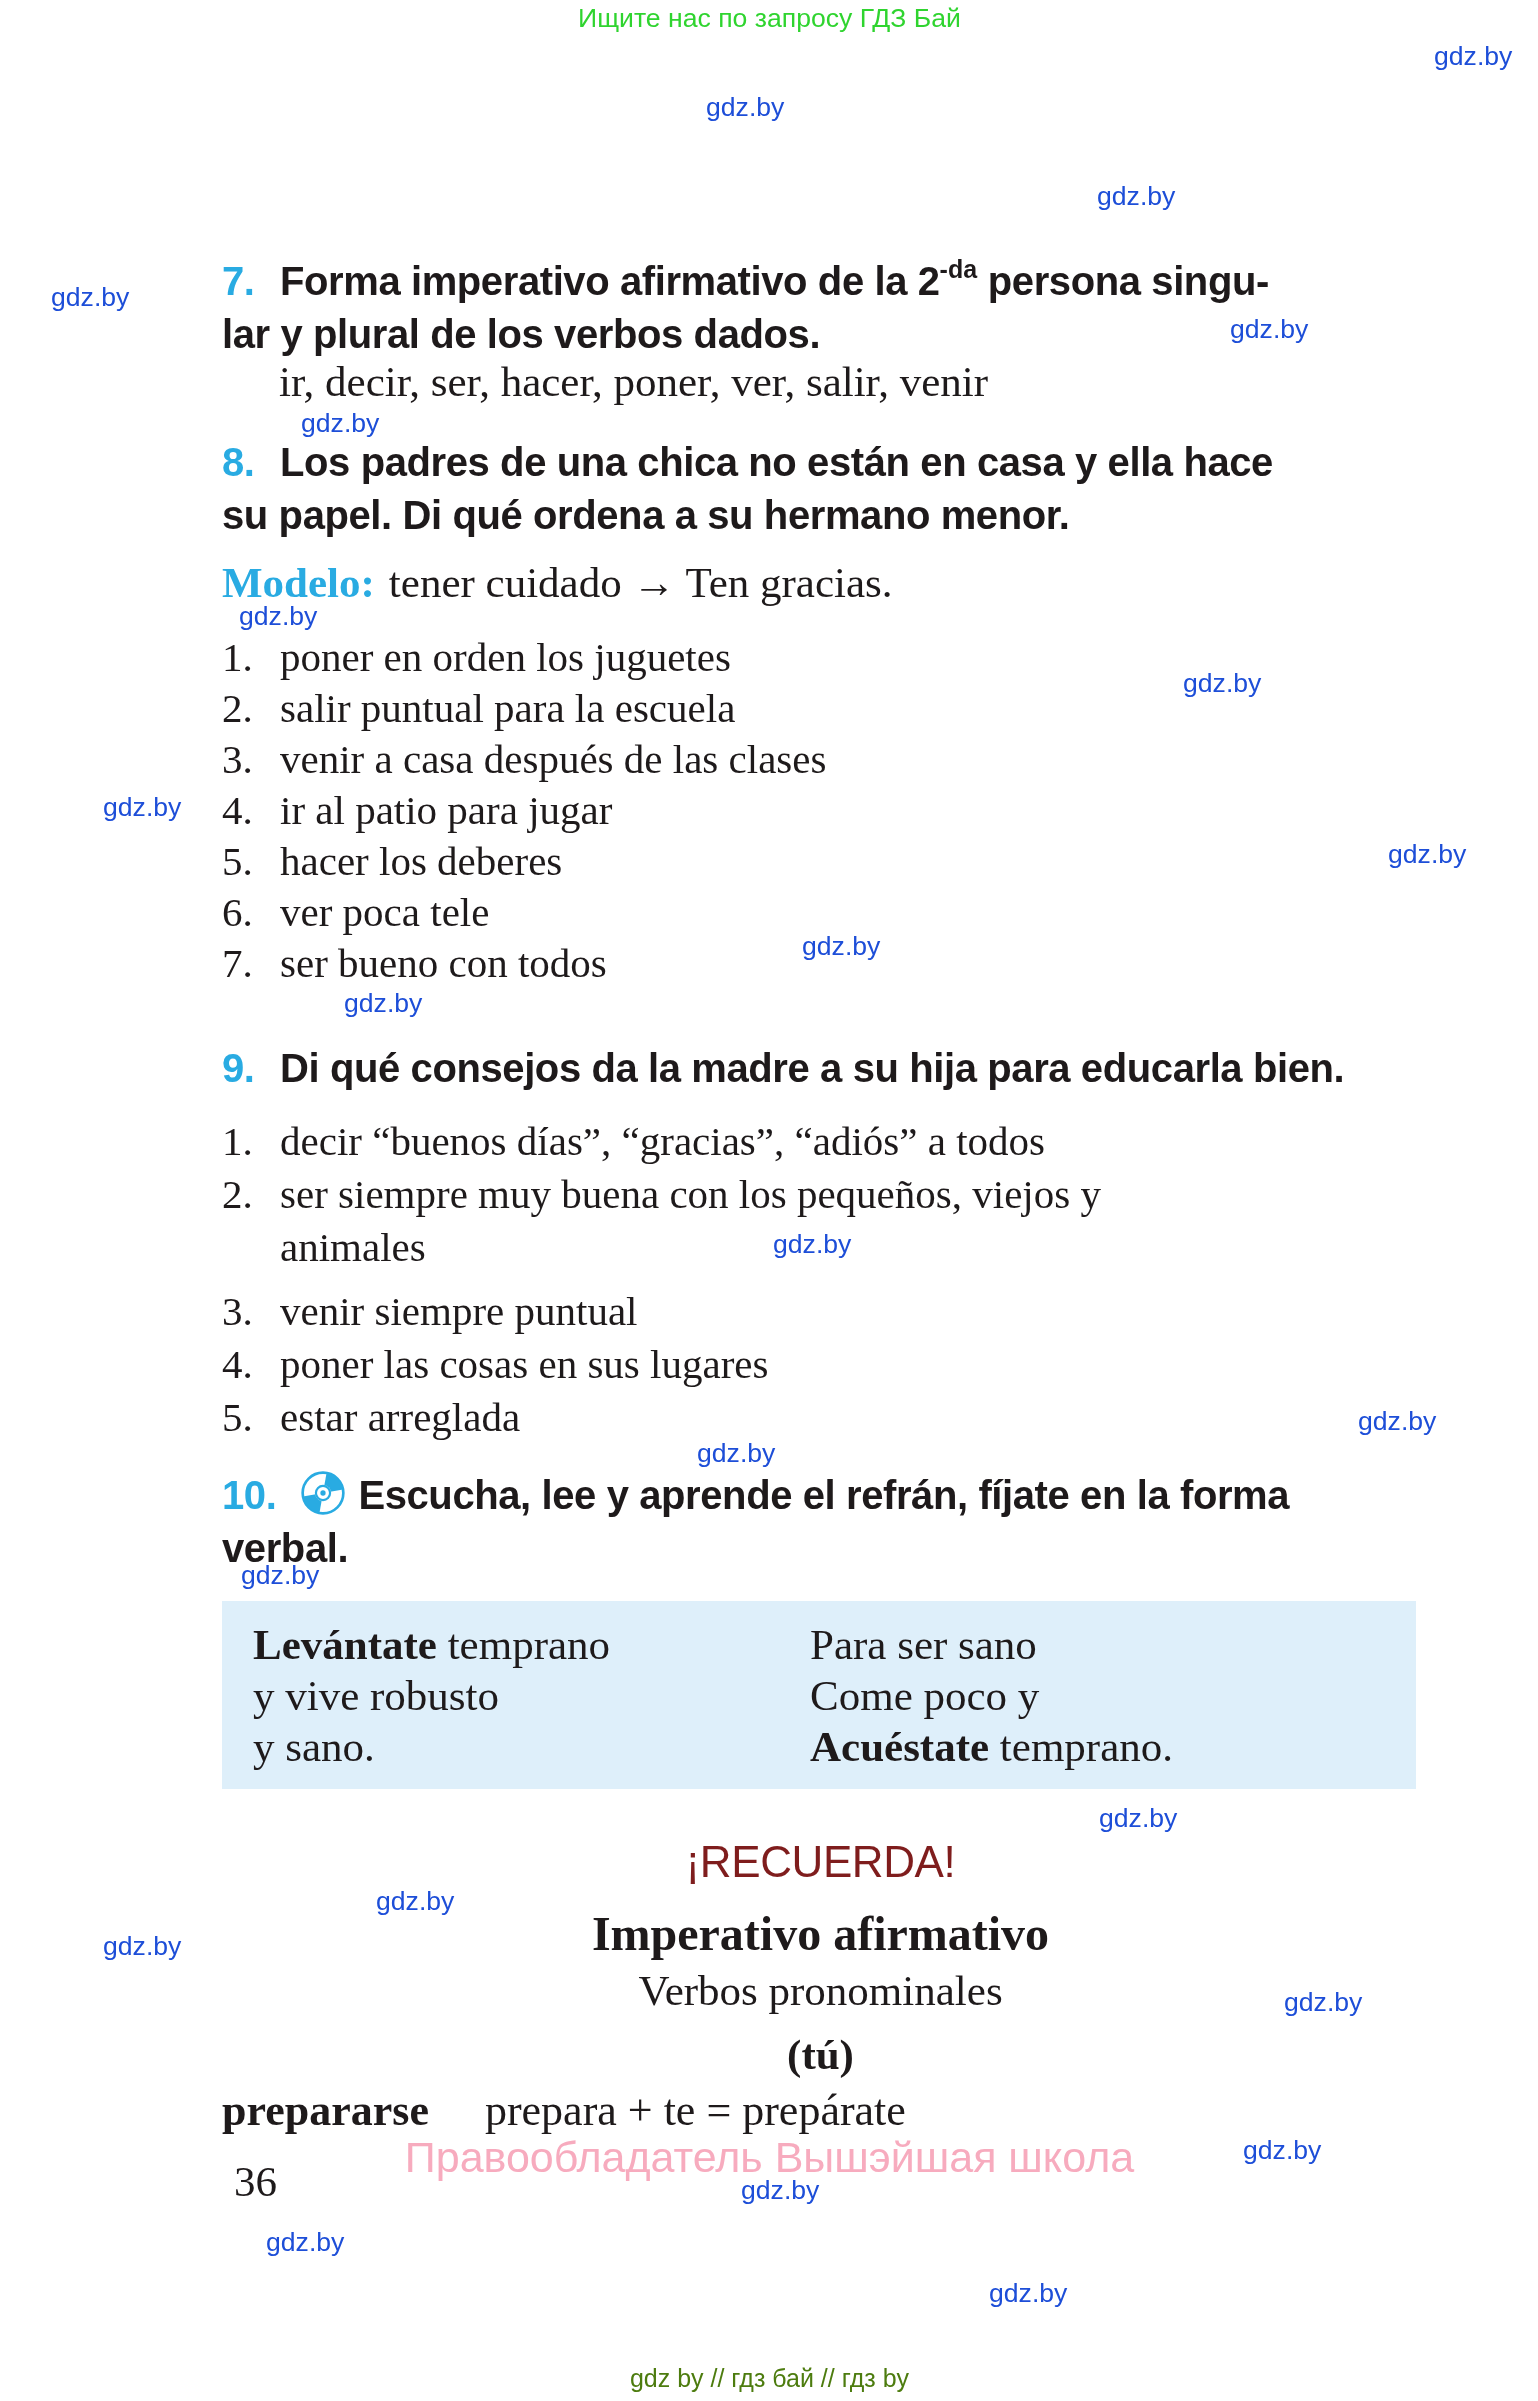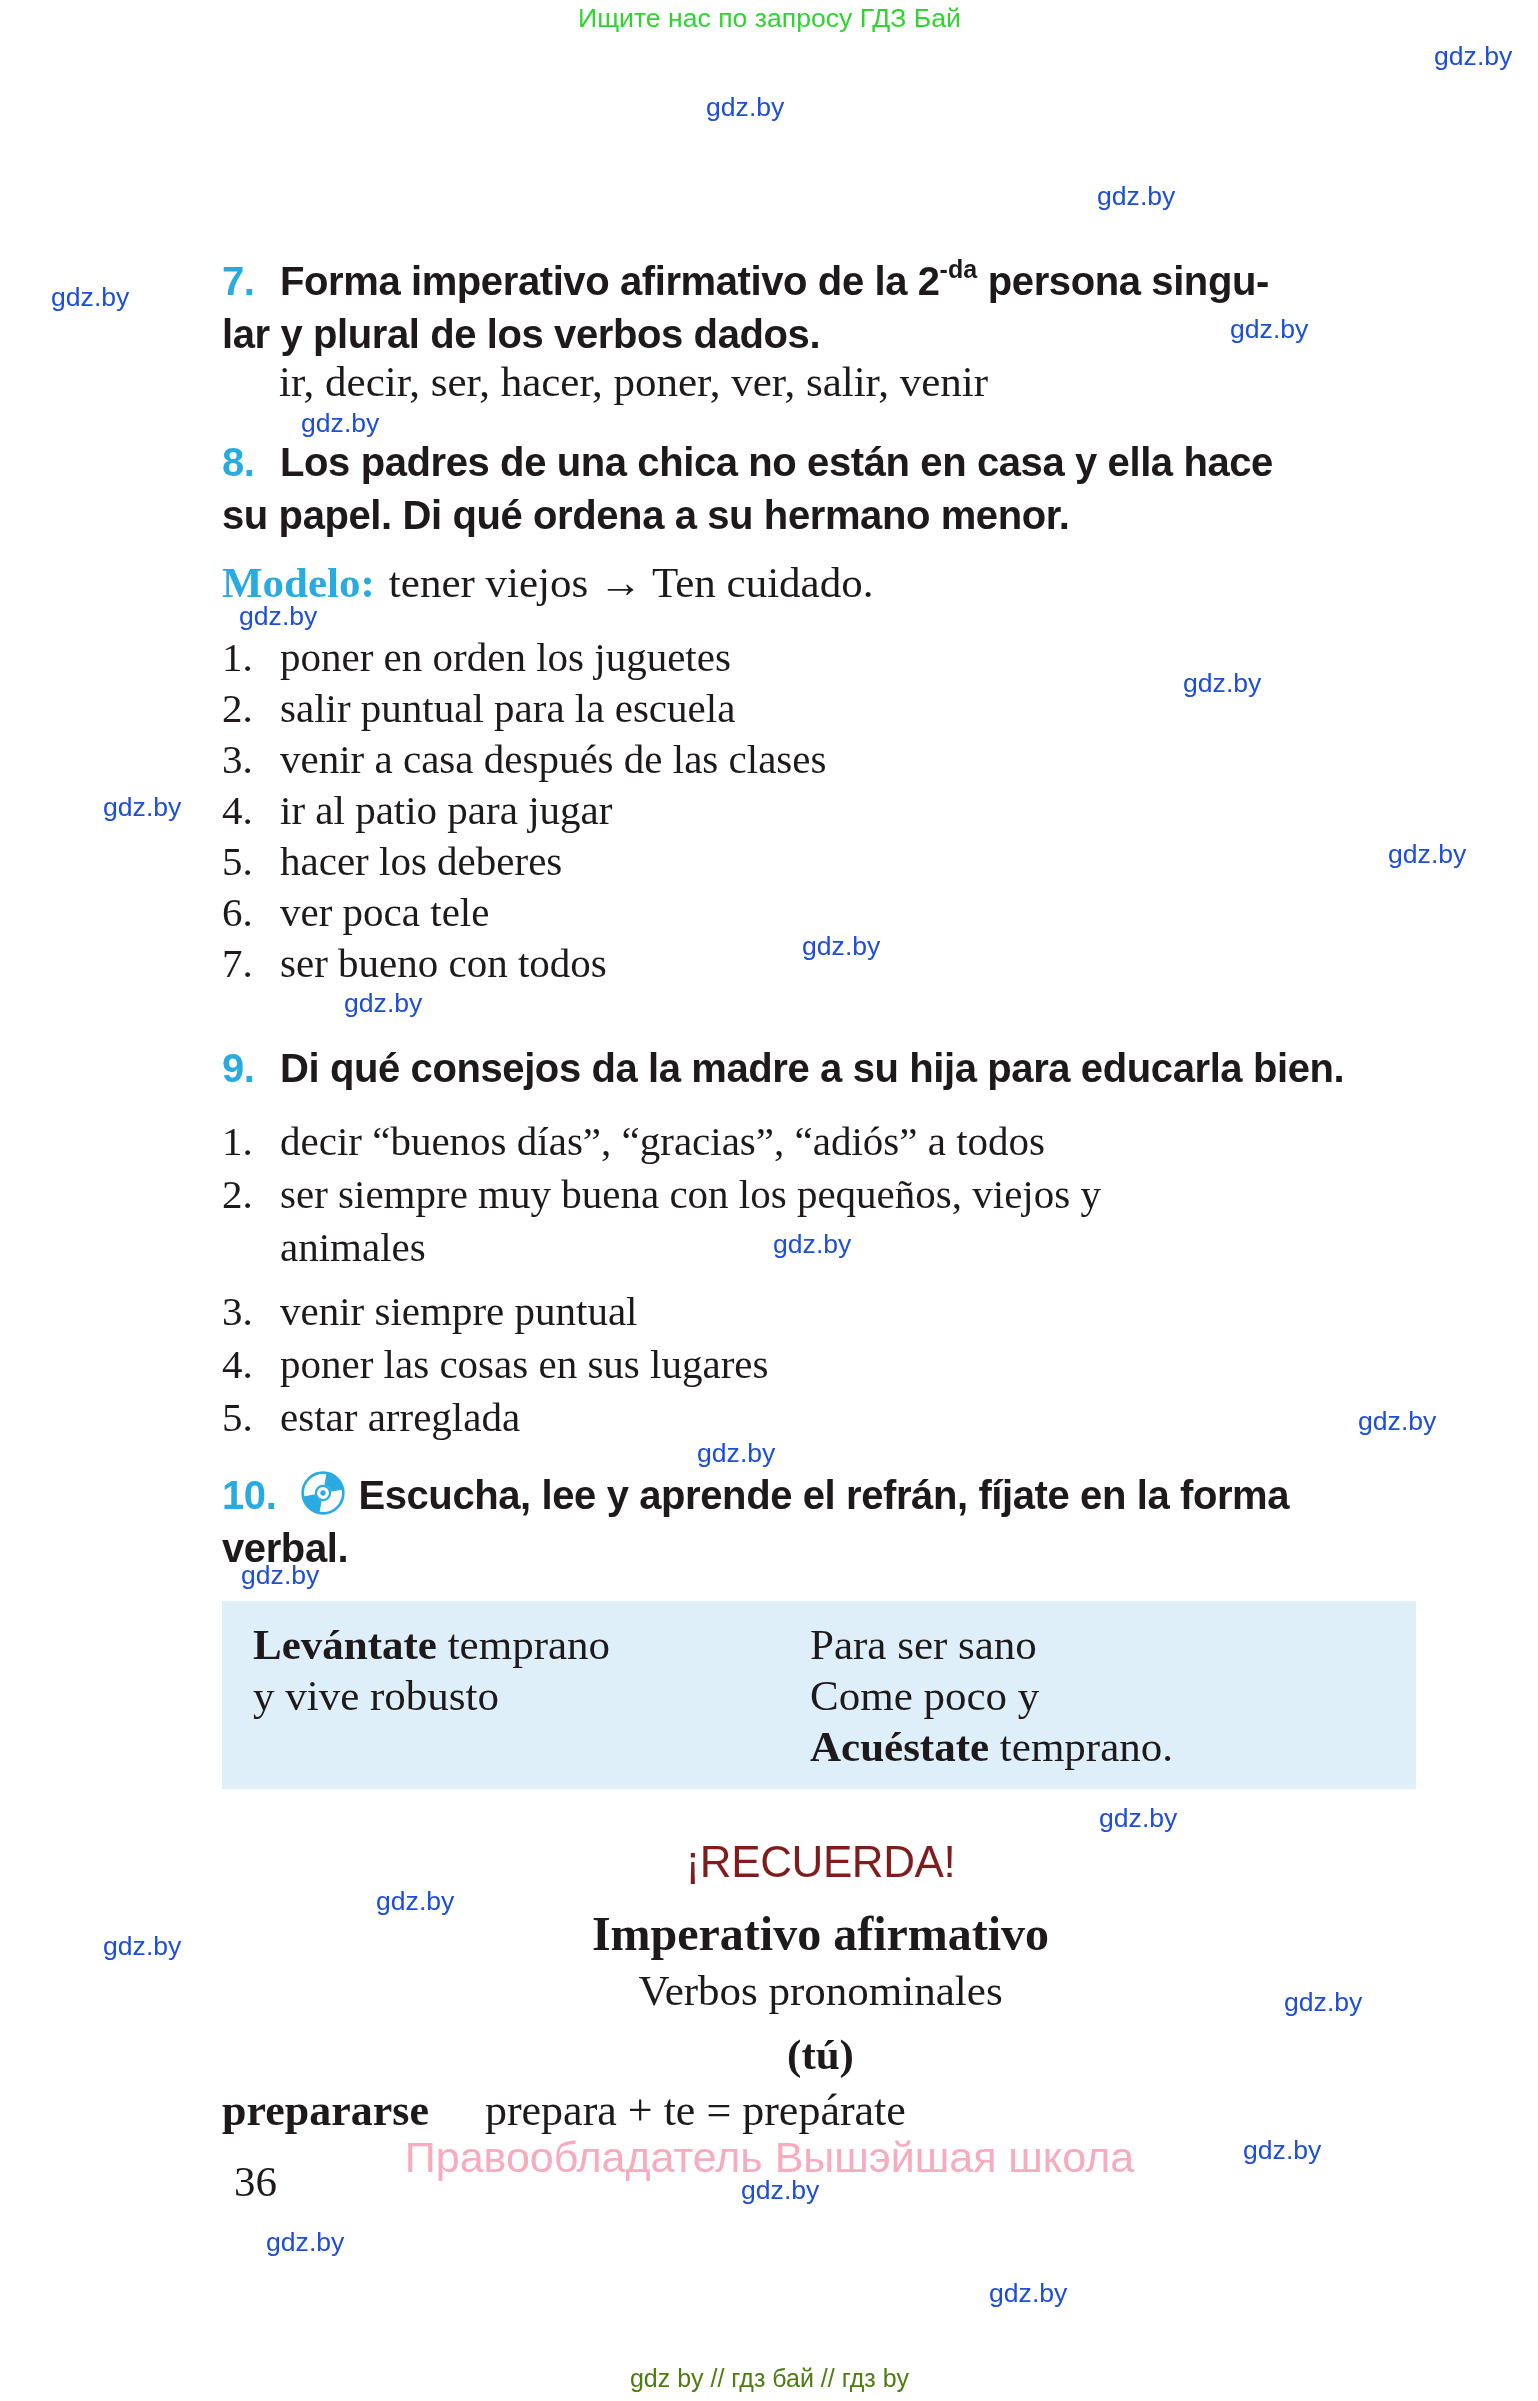--- a/index.html
+++ b/index.html
@@ -100,21 +100,21 @@
   <div class="abs serif verbs nowrap" style="left:279px;top:356px;">ir, decir, ser, hacer, poner, ver, salir, venir</div>
 
   <section class="abs ex-header" style="left:222px;top:436px;">
     <div class="nowrap">
       <span class="num">8.</span><span>Los padres de una chica no están en casa y ella hace</span>
     </div>
     <div class="nowrap">su papel. Di qué ordena a su hermano menor.</div>
   </section>
 
   <div class="abs serif modelo nowrap" style="left:222px;top:557px;">
-    <span class="modelo-label">Modelo:</span><span>tener viejos → Ten cuidado.</span>
+    <span class="modelo-label">Modelo:</span><span>tener cuidado → Ten gracias.</span>
   </div>
 
   <div class="abs serif list list8" style="left:222px;top:632px;">
     <div class="li"><span class="lnum">1.</span><span>poner en orden los juguetes</span></div>
     <div class="li"><span class="lnum">2.</span><span>salir puntual para la escuela</span></div>
     <div class="li"><span class="lnum">3.</span><span>venir a casa después de las clases</span></div>
     <div class="li"><span class="lnum">4.</span><span>ir al patio para jugar</span></div>
     <div class="li"><span class="lnum">5.</span><span>hacer los deberes</span></div>
     <div class="li"><span class="lnum">6.</span><span>ver poca tele</span></div>
     <div class="li"><span class="lnum">7.</span><span>ser bueno con todos</span></div>
@@ -146,20 +146,21 @@
         <circle cx="26" cy="26" r="3" fill="#29abe2"></circle>
       </svg><span>Escucha, lee y aprende el refrán, fíjate en la forma</span>
     </div>
     <div class="nowrap">verbal.</div>
   </section>
 
   <div class="abs refran-box">
     <div class="col colL">
       <div><b>Levántate</b><span> temprano</span></div>
       <div>y vive robusto</div>
+      <div>y sano.</div>
     </div>
     <div class="col colR">
       <div>Para ser sano</div>
       <div>Come poco y</div>
       <div><b>Acuéstate</b><span> temprano.</span></div>
     </div>
   </div>
 
   <div class="abs recuerda-heading">¡RECUERDA!</div>
   <div class="abs serif imp-title">Imperativo afirmativo</div>

